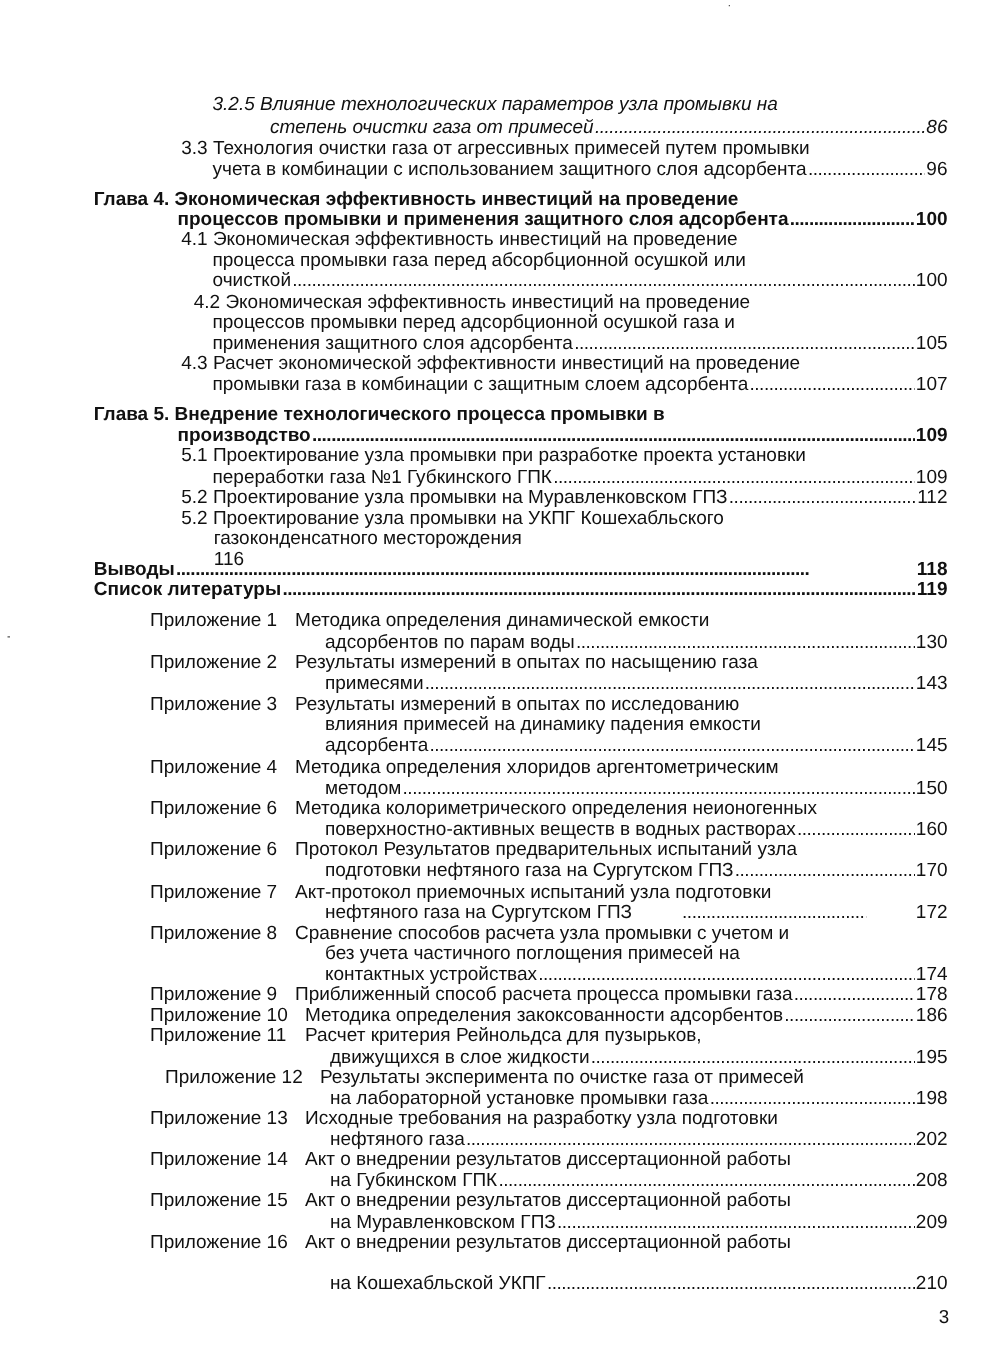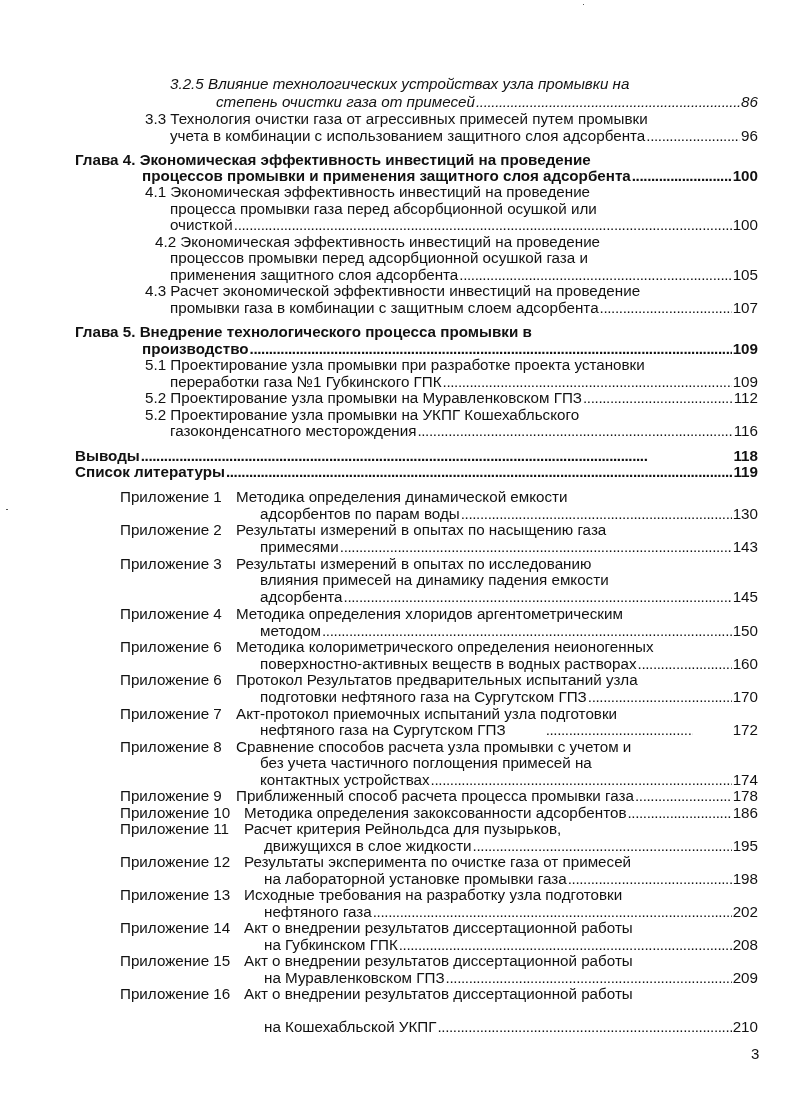--- a/index.html
+++ b/index.html
@@ -28,21 +28,21 @@
     .italic { font-style: italic; }
     .pagenum { position: absolute; left: 751px; top: 1045px; font-size: 15px; }
     .speck { position: absolute; width: 2px; height: 2px; background: #555; }
   </style>
 </head>
 <body>
 
 <div class="page">
 
   <div class="line italic" style="left:170px;top:75px;">
-    <span class="t">3.2.5 Влияние технологических устройствах узла промывки на</span>
+    <span class="t">3.2.5 Влияние технологических параметров узла промывки на</span>
   </div>
   <div class="line italic right" style="left:216px;top:93px;">
     <span class="t">степень очистки газа от примесей</span>
     <span class="dots"></span>
     <span class="pg">86</span>
   </div>
 
   <div class="line" style="left:145px;top:110px;">
     <span class="t">3.3 Технология очистки газа от агрессивных примесей путем промывки</span>
   </div>
@@ -114,21 +114,21 @@
 
   <div class="line right" style="left:145px;top:389px;">
     <span class="t">5.2 Проектирование узла промывки на Муравленковском ГПЗ</span>
     <span class="dots"></span>
     <span class="pg">112</span>
   </div>
 
   <div class="line" style="left:145px;top:406px;">
     <span class="t">5.2 Проектирование узла промывки на УКПГ Кошехабльского</span>
   </div>
-  <div class="line right" style="left:170px;top:422px;">
+  <div class="line right" style="left:170px;top:422px;flex-direction:column;">
     <span class="t">газоконденсатного месторождения</span>
     <span class="dots"></span>
     <span class="pg">116</span>
   </div>
 
   <div class="line bold right" style="left:75px;top:447px;">
     <span class="t">Выводы</span>
     <span class="dots"></span>
     <span class="pg">118</span>
   </div>
@@ -241,21 +241,21 @@
   <div class="line" style="left:120px;top:820px;">
     <span class="t" style="width:124px">Приложение 11</span>
     <span class="t">Расчет критерия Рейнольдса для пузырьков,</span>
   </div>
   <div class="line right" style="left:264px;top:837px;">
     <span class="t">движущихся в слое жидкости</span>
     <span class="dots"></span>
     <span class="pg">195</span>
   </div>
 
-  <div class="line" style="left:120px;top:853px;">
+  <div class="line" style="left:132px;top:853px;">
     <span class="t" style="width:124px">Приложение 12</span>
     <span class="t">Результаты эксперимента по очистке газа от примесей</span>
   </div>
   <div class="line right" style="left:264px;top:870px;">
     <span class="t">на лабораторной установке промывки газа</span>
     <span class="dots"></span>
     <span class="pg">198</span>
   </div>
 
   <div class="line" style="left:120px;top:886px;">

